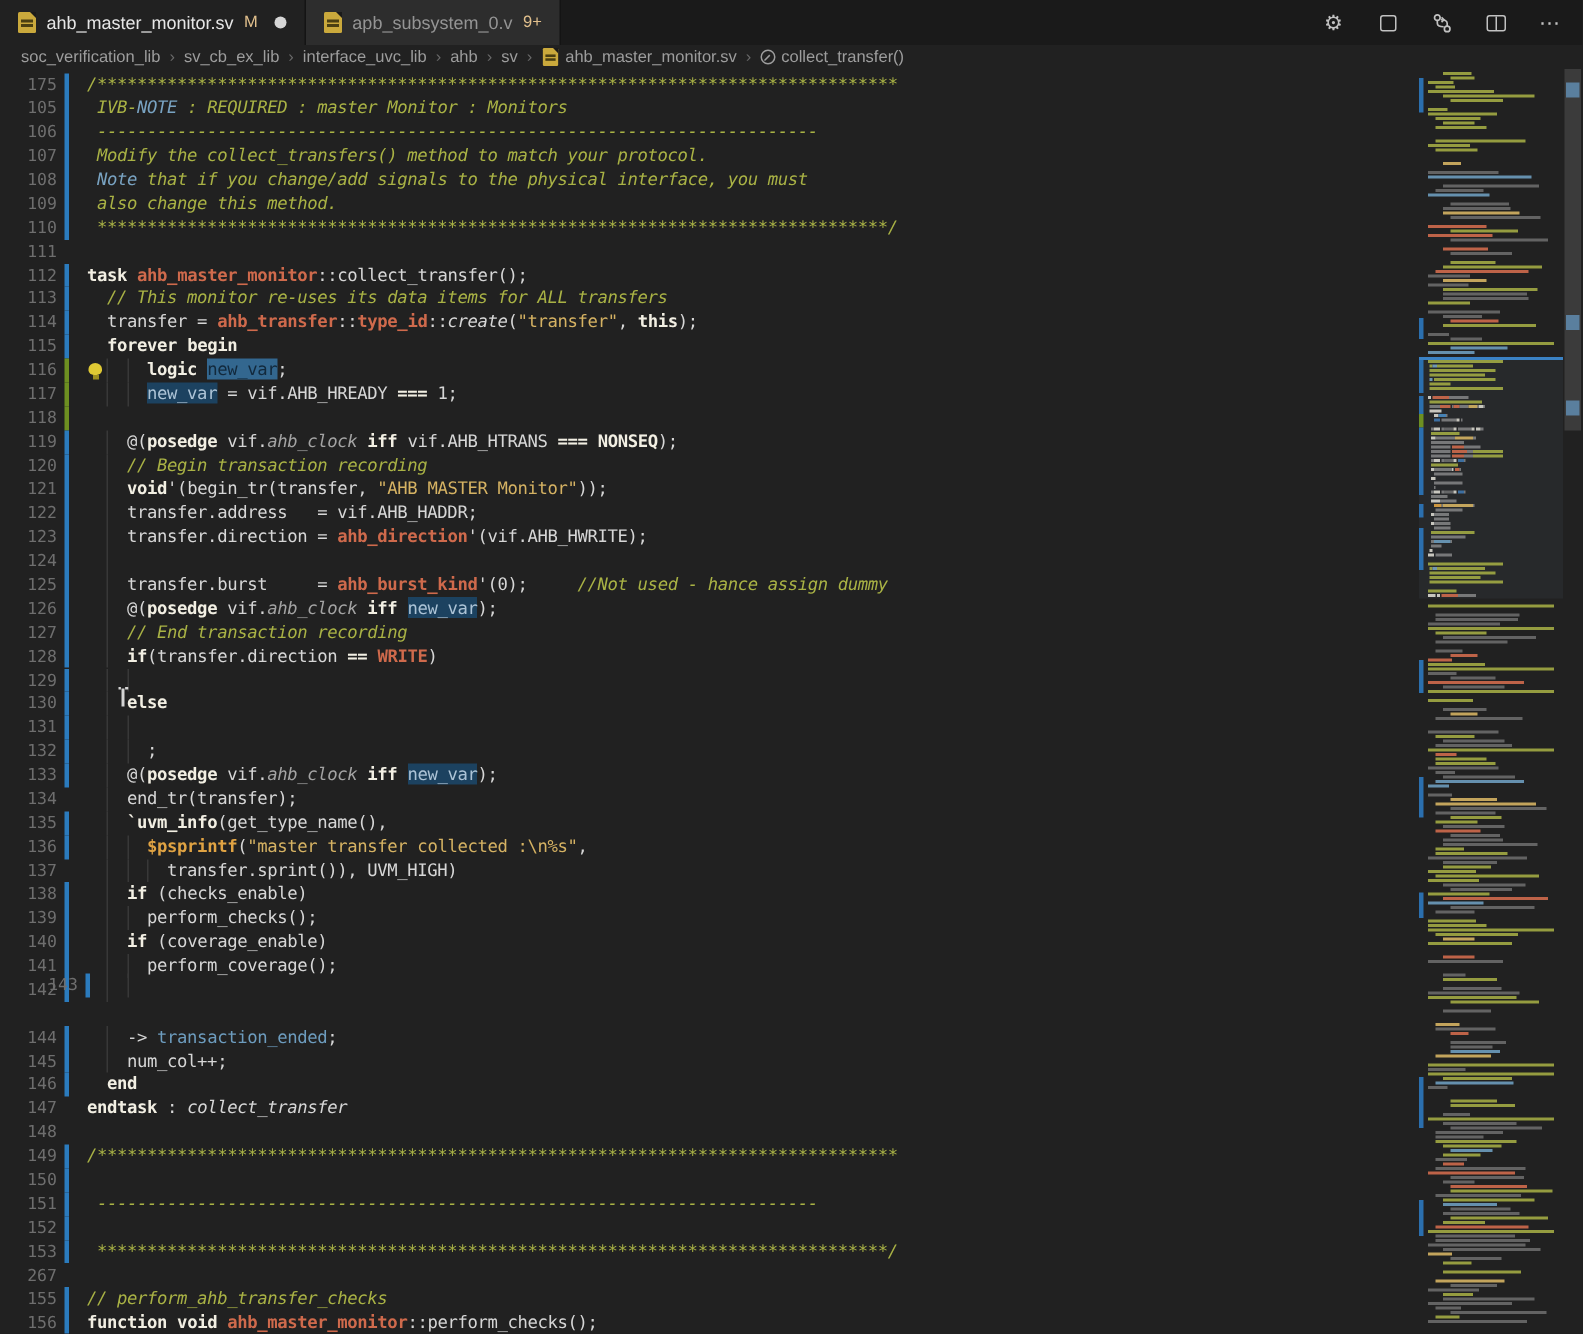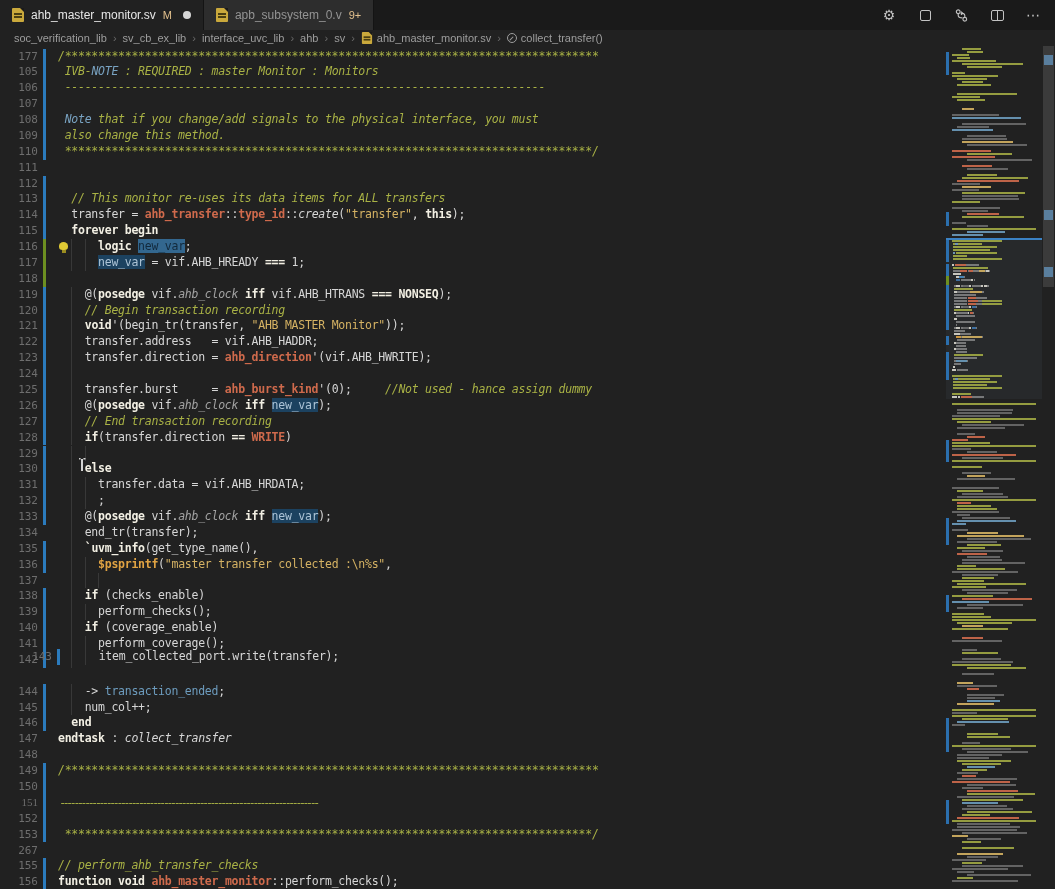--- a/index.html
+++ b/index.html
@@ -152,68 +152,68 @@
       </span>
       <span class="bc-sep">›</span>
       <span class="bc-item">
         <span class="method-ico"></span>
         <span>collect_transfer()</span>
       </span>
     </div>
 
   <div id="editor">
     <div id="code-lines">
-        <div class="cline" style="top: 2.5px;"><span class="lnum">177</span><span class="gbar b"></span><span class="ccontent"><span class="sg-c">/********************************************************************************</span></span></div>
+        <div class="cline" style="top: 2.5px;"><span class="lnum">175</span><span class="gbar b"></span><span class="ccontent"><span class="sg-c">/********************************************************************************</span></span></div>
         <div class="cline" style="top: 18.38px;"><span class="lnum">105</span><span class="gbar b"></span><span class="ccontent"><span class="sg-c"> IVB-</span><span class="sg-ck">NOTE</span><span class="sg-c"> : REQUIRED : master Monitor : Monitors</span></span></div>
         <div class="cline" style="top: 34.26px;"><span class="lnum">106</span><span class="gbar b"></span><span class="ccontent"><span class="sg-c"> ------------------------------------------------------------------------</span></span></div>
-        <div class="cline" style="top: 50.14px;"><span class="lnum">107</span><span class="gbar b"></span></div>
+        <div class="cline" style="top: 50.14px;"><span class="lnum">107</span><span class="gbar b"></span><span class="ccontent"><span class="sg-c"> Modify the collect_transfers() method to match your protocol.</span></span></div>
         <div class="cline" style="top: 66.02px;"><span class="lnum">108</span><span class="gbar b"></span><span class="ccontent"><span class="sg-c"> </span><span class="sg-ck">Note</span><span class="sg-c"> that if you change/add signals to the physical interface, you must</span></span></div>
         <div class="cline" style="top: 81.9px;"><span class="lnum">109</span><span class="gbar b"></span><span class="ccontent"><span class="sg-c"> also change this method.</span></span></div>
         <div class="cline" style="top: 97.78px;"><span class="lnum">110</span><span class="gbar b"></span><span class="ccontent"><span class="sg-c"> *******************************************************************************/</span></span></div>
         <div class="cline" style="top: 113.66px;"><span class="lnum">111</span><span class="ccontent"></span></div>
-        <div class="cline" style="top: 129.54px;"><span class="lnum">112</span><span class="gbar b"></span></div>
+        <div class="cline" style="top: 129.54px;"><span class="lnum">112</span><span class="gbar b"></span><span class="ccontent"><span class="sg-k">task</span><span class="sg-d"> </span><span class="sg-t">ahb_master_monitor</span><span class="sg-d">::collect_transfer();</span></span></div>
         <div class="cline" style="top: 145.42px;"><span class="lnum">113</span><span class="gbar b"></span><span class="ccontent"><span class="sg-c">  // This monitor re-uses its data items for ALL transfers</span></span></div>
         <div class="cline" style="top: 161.3px;"><span class="lnum">114</span><span class="gbar b"></span><span class="ccontent"><span class="sg-d">  transfer = </span><span class="sg-t">ahb_transfer</span><span class="sg-d">::</span><span class="sg-t">type_id</span><span class="sg-d">::</span><span class="sg-it">create</span><span class="sg-d">(</span><span class="sg-s">"transfer"</span><span class="sg-d">, </span><span class="sg-k">this</span><span class="sg-d">);</span></span></div>
         <div class="cline" style="top: 177.18px;"><span class="lnum">115</span><span class="gbar b"></span><span class="ccontent"><span class="sg-d">  </span><span class="sg-k">forever</span><span class="sg-d"> </span><span class="sg-k">begin</span></span></div>
         <div class="cline" style="top: 193.06px;"><span class="lnum">116</span><span class="gbar g"></span><span class="iguide" style="left: 71.346px;"></span><span class="iguide" style="left: 84.692px;"></span><span class="ccontent"><span class="sg-d">      </span><span class="sg-k">logic</span><span class="sg-d"> </span><span class="sg-h1">new_var</span><span class="sg-d">;</span></span><span class="bulb"><div class="b1"></div><div class="b2"></div></span></div>
         <div class="cline" style="top: 208.94px;"><span class="lnum">117</span><span class="gbar g"></span><span class="iguide" style="left: 71.346px;"></span><span class="iguide" style="left: 84.692px;"></span><span class="ccontent"><span class="sg-d">      </span><span class="sg-h2">new_var</span><span class="sg-d"> = vif.AHB_HREADY </span><span class="sg-k">===</span><span class="sg-d"> 1;</span></span></div>
         <div class="cline" style="top: 224.82px;"><span class="lnum">118</span><span class="gbar g"></span><span class="ccontent"></span></div>
         <div class="cline" style="top: 240.7px;"><span class="lnum">119</span><span class="gbar b"></span><span class="iguide" style="left: 71.346px;"></span><span class="ccontent"><span class="sg-d">    @(</span><span class="sg-k">posedge</span><span class="sg-d"> vif.</span><span class="sg-gi">ahb_clock</span><span class="sg-d"> </span><span class="sg-k">iff</span><span class="sg-d"> vif.AHB_HTRANS </span><span class="sg-k">===</span><span class="sg-d"> </span><span class="sg-k">NONSEQ</span><span class="sg-d">);</span></span></div>
         <div class="cline" style="top: 256.58px;"><span class="lnum">120</span><span class="gbar b"></span><span class="iguide" style="left: 71.346px;"></span><span class="ccontent"><span class="sg-c">    // Begin transaction recording</span></span></div>
         <div class="cline" style="top: 272.46px;"><span class="lnum">121</span><span class="gbar b"></span><span class="iguide" style="left: 71.346px;"></span><span class="ccontent"><span class="sg-d">    </span><span class="sg-k">void</span><span class="sg-d">'(begin_tr(transfer, </span><span class="sg-s">"AHB MASTER Monitor"</span><span class="sg-d">));</span></span></div>
         <div class="cline" style="top: 288.34px;"><span class="lnum">122</span><span class="gbar b"></span><span class="iguide" style="left: 71.346px;"></span><span class="ccontent"><span class="sg-d">    transfer.address   = vif.AHB_HADDR;</span></span></div>
         <div class="cline" style="top: 304.22px;"><span class="lnum">123</span><span class="gbar b"></span><span class="iguide" style="left: 71.346px;"></span><span class="ccontent"><span class="sg-d">    transfer.direction = </span><span class="sg-t">ahb_direction</span><span class="sg-d">'(vif.AHB_HWRITE);</span></span></div>
         <div class="cline" style="top: 320.1px;"><span class="lnum">124</span><span class="gbar b"></span><span class="iguide" style="left: 71.346px;"></span></div>
         <div class="cline" style="top: 335.98px;"><span class="lnum">125</span><span class="gbar b"></span><span class="iguide" style="left: 71.346px;"></span><span class="ccontent"><span class="sg-d">    transfer.burst     = </span><span class="sg-t">ahb_burst_kind</span><span class="sg-d">'(0);     </span><span class="sg-c">//Not used - hance assign dummy</span></span></div>
         <div class="cline" style="top: 351.86px;"><span class="lnum">126</span><span class="gbar b"></span><span class="iguide" style="left: 71.346px;"></span><span class="ccontent"><span class="sg-d">    @(</span><span class="sg-k">posedge</span><span class="sg-d"> vif.</span><span class="sg-gi">ahb_clock</span><span class="sg-d"> </span><span class="sg-k">iff</span><span class="sg-d"> </span><span class="sg-h2">new_var</span><span class="sg-d">);</span></span></div>
         <div class="cline" style="top: 367.74px;"><span class="lnum">127</span><span class="gbar b"></span><span class="iguide" style="left: 71.346px;"></span><span class="ccontent"><span class="sg-c">    // End transaction recording</span></span></div>
         <div class="cline" style="top: 383.62px;"><span class="lnum">128</span><span class="gbar b"></span><span class="iguide" style="left: 71.346px;"></span><span class="ccontent"><span class="sg-d">    </span><span class="sg-k">if</span><span class="sg-d">(transfer.direction </span><span class="sg-k">==</span><span class="sg-d"> </span><span class="sg-t">WRITE</span><span class="sg-d">)</span></span></div>
         <div class="cline" style="top: 399.5px;"><span class="lnum">129</span><span class="gbar b"></span><span class="iguide" style="left: 71.346px;"></span><span class="iguide" style="left: 84.692px;"></span></div>
         <div class="cline" style="top: 415.38px;"><span class="lnum">130</span><span class="gbar b"></span><span class="iguide" style="left: 71.346px;"></span><span class="ccontent"><span class="sg-d">    </span><span class="sg-k">else</span></span></div>
-        <div class="cline" style="top: 431.26px;"><span class="lnum">131</span><span class="gbar b"></span><span class="iguide" style="left: 71.346px;"></span><span class="iguide" style="left: 84.692px;"></span><span class="ccontent"><span class="sg-d">      transfer.data = vif.AHB_HRDATA;</span></span></div>
+        <div class="cline" style="top: 431.26px;"><span class="lnum">131</span><span class="gbar b"></span><span class="iguide" style="left: 71.346px;"></span><span class="iguide" style="left: 84.692px;"></span></div>
         <div class="cline" style="top: 447.14px;"><span class="lnum">132</span><span class="gbar b"></span><span class="iguide" style="left: 71.346px;"></span><span class="iguide" style="left: 84.692px;"></span><span class="ccontent"><span class="sg-d">      ;</span></span></div>
         <div class="cline" style="top: 463.02px;"><span class="lnum">133</span><span class="gbar b"></span><span class="iguide" style="left: 71.346px;"></span><span class="ccontent"><span class="sg-d">    @(</span><span class="sg-k">posedge</span><span class="sg-d"> vif.</span><span class="sg-gi">ahb_clock</span><span class="sg-d"> </span><span class="sg-k">iff</span><span class="sg-d"> </span><span class="sg-h2">new_var</span><span class="sg-d">);</span></span></div>
         <div class="cline" style="top: 478.9px;"><span class="lnum">134</span><span class="iguide" style="left: 71.346px;"></span><span class="ccontent"><span class="sg-d">    end_tr(transfer);</span></span></div>
         <div class="cline" style="top: 494.78px;"><span class="lnum">135</span><span class="gbar b"></span><span class="iguide" style="left: 71.346px;"></span><span class="ccontent"><span class="sg-d">    </span><span class="sg-k">`uvm_info</span><span class="sg-d">(get_type_name(),</span></span></div>
         <div class="cline" style="top: 510.66px;"><span class="lnum">136</span><span class="gbar b"></span><span class="iguide" style="left: 71.346px;"></span><span class="iguide" style="left: 84.692px;"></span><span class="ccontent"><span class="sg-d">      </span><span class="sg-sys">$psprintf</span><span class="sg-d">(</span><span class="sg-s">"master transfer collected :\n%s"</span><span class="sg-d">,</span></span></div>
-        <div class="cline" style="top: 526.54px;"><span class="lnum">137</span><span class="iguide" style="left: 71.346px;"></span><span class="iguide" style="left: 84.692px;"></span><span class="iguide" style="left: 98.038px;"></span></div>
+        <div class="cline" style="top: 526.54px;"><span class="lnum">137</span><span class="iguide" style="left: 71.346px;"></span><span class="iguide" style="left: 84.692px;"></span><span class="iguide" style="left: 98.038px;"></span><span class="ccontent"><span class="sg-d">        transfer.sprint()), UVM_HIGH)</span></span></div>
         <div class="cline" style="top: 542.42px;"><span class="lnum">138</span><span class="gbar b"></span><span class="iguide" style="left: 71.346px;"></span><span class="ccontent"><span class="sg-d">    </span><span class="sg-k">if</span><span class="sg-d"> (checks_enable)</span></span></div>
         <div class="cline" style="top: 558.3px;"><span class="lnum">139</span><span class="gbar b"></span><span class="iguide" style="left: 71.346px;"></span><span class="iguide" style="left: 84.692px;"></span><span class="ccontent"><span class="sg-d">      perform_checks();</span></span></div>
         <div class="cline" style="top: 574.18px;"><span class="lnum">140</span><span class="gbar b"></span><span class="iguide" style="left: 71.346px;"></span><span class="ccontent"><span class="sg-d">    </span><span class="sg-k">if</span><span class="sg-d"> (coverage_enable)</span></span></div>
         <div class="cline" style="top: 590.06px;"><span class="lnum">141</span><span class="gbar b"></span><span class="iguide" style="left: 71.346px;"></span><span class="iguide" style="left: 84.692px;"></span><span class="ccontent"><span class="sg-d">      perform_coverage();</span></span></div>
         <div class="cline" style="top: 605.94px;"><span class="lnum">142</span><span class="gbar b"></span><span class="iguide" style="left: 71.346px;"></span></div>
-        <div class="cline" style="top: 603px; margin-left: 14px;"><span class="lnum">143</span><span class="gbar b"></span><span class="iguide" style="left: 71.346px;"></span><span class="ccontent"><span class="sg-d">    item_collected_port.write(transfer);</span></span></div>
+        <div class="cline" style="top: 603px; margin-left: 14px;"><span class="lnum">143</span><span class="gbar b"></span><span class="iguide" style="left: 71.346px;"></span></div>
         <div class="cline" style="top: 637.7px;"><span class="lnum">144</span><span class="gbar b"></span><span class="iguide" style="left: 71.346px;"></span><span class="ccontent"><span class="sg-d">    -&gt; </span><span class="sg-evt">transaction_ended</span><span class="sg-d">;</span></span></div>
         <div class="cline" style="top: 653.58px;"><span class="lnum">145</span><span class="gbar b"></span><span class="iguide" style="left: 71.346px;"></span><span class="ccontent"><span class="sg-d">    num_col++;</span></span></div>
         <div class="cline" style="top: 669.46px;"><span class="lnum">146</span><span class="gbar b"></span><span class="ccontent"><span class="sg-d">  </span><span class="sg-k">end</span></span></div>
         <div class="cline" style="top: 685.34px;"><span class="lnum">147</span><span class="ccontent"><span class="sg-k">endtask</span><span class="sg-d"> : </span><span class="sg-it">collect_transfer</span></span></div>
         <div class="cline" style="top: 701.22px;"><span class="lnum">148</span><span class="ccontent"></span></div>
         <div class="cline" style="top: 717.1px;"><span class="lnum">149</span><span class="gbar b"></span><span class="ccontent"><span class="sg-c">/********************************************************************************</span></span></div>
         <div class="cline" style="top: 732.98px;"><span class="lnum">150</span><span class="gbar b"></span></div>
-        <div class="cline" style="top: 748.86px; font-family: Liberation Serif, serif;"><span class="lnum">151</span><span class="gbar b"></span><span class="ccontent"><span class="sg-c"> ------------------------------------------------------------------------</span></span></div>
+        <div class="cline" style="top: 748.86px;"><span class="lnum">151</span><span class="gbar b"></span><span class="ccontent"><span class="sg-c"> ------------------------------------------------------------------------</span></span></div>
         <div class="cline" style="top: 764.74px;"><span class="lnum">152</span><span class="gbar b"></span></div>
         <div class="cline" style="top: 780.62px;"><span class="lnum">153</span><span class="gbar b"></span><span class="ccontent"><span class="sg-c"> *******************************************************************************/</span></span></div>
         <div class="cline" style="top: 796.5px;"><span class="lnum">267</span><span class="ccontent"></span></div>
         <div class="cline" style="top: 812.38px;"><span class="lnum">155</span><span class="gbar b"></span><span class="ccontent"><span class="sg-c">// perform_ahb_transfer_checks</span></span></div>
         <div class="cline" style="top: 828.26px;"><span class="lnum">156</span><span class="gbar b"></span><span class="ccontent"><span class="sg-k">function</span><span class="sg-d"> </span><span class="sg-k">void</span><span class="sg-d"> </span><span class="sg-t">ahb_master_monitor</span><span class="sg-d">::perform_checks();</span></span></div>
       </div>
     <div id="ibeam"></div>
   </div>
 
   <div id="minimap">

